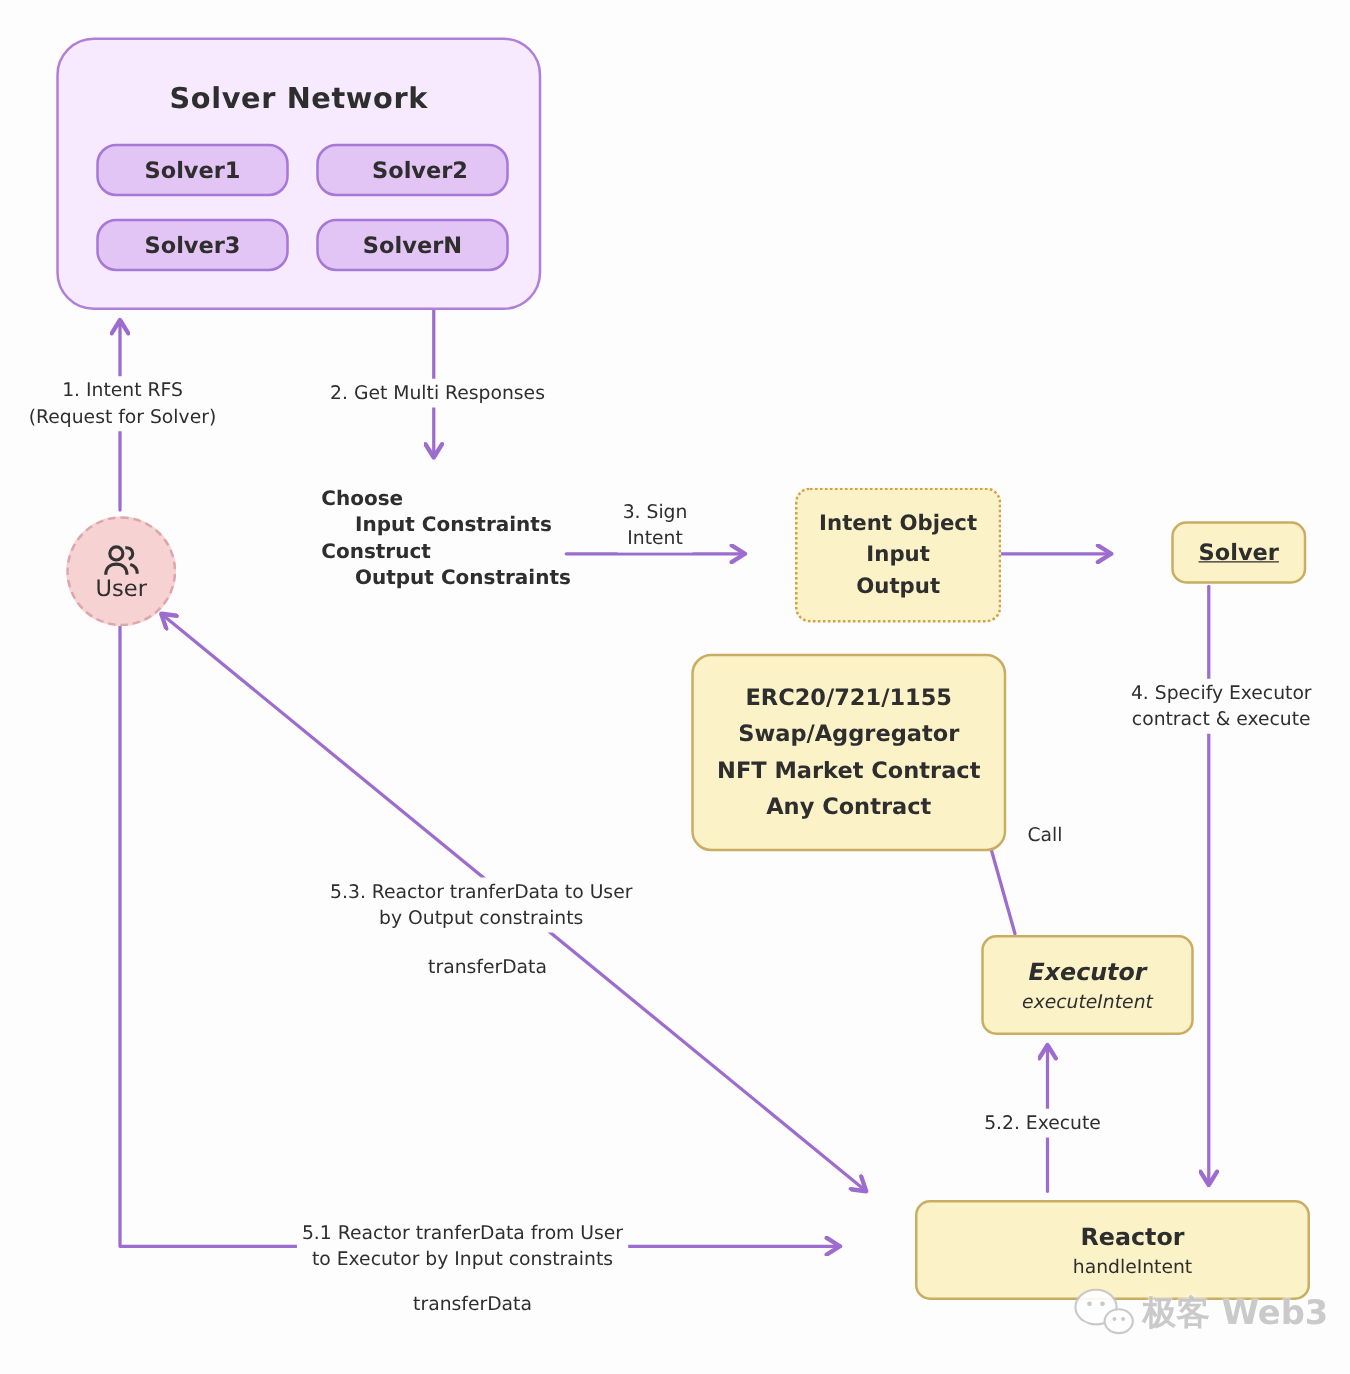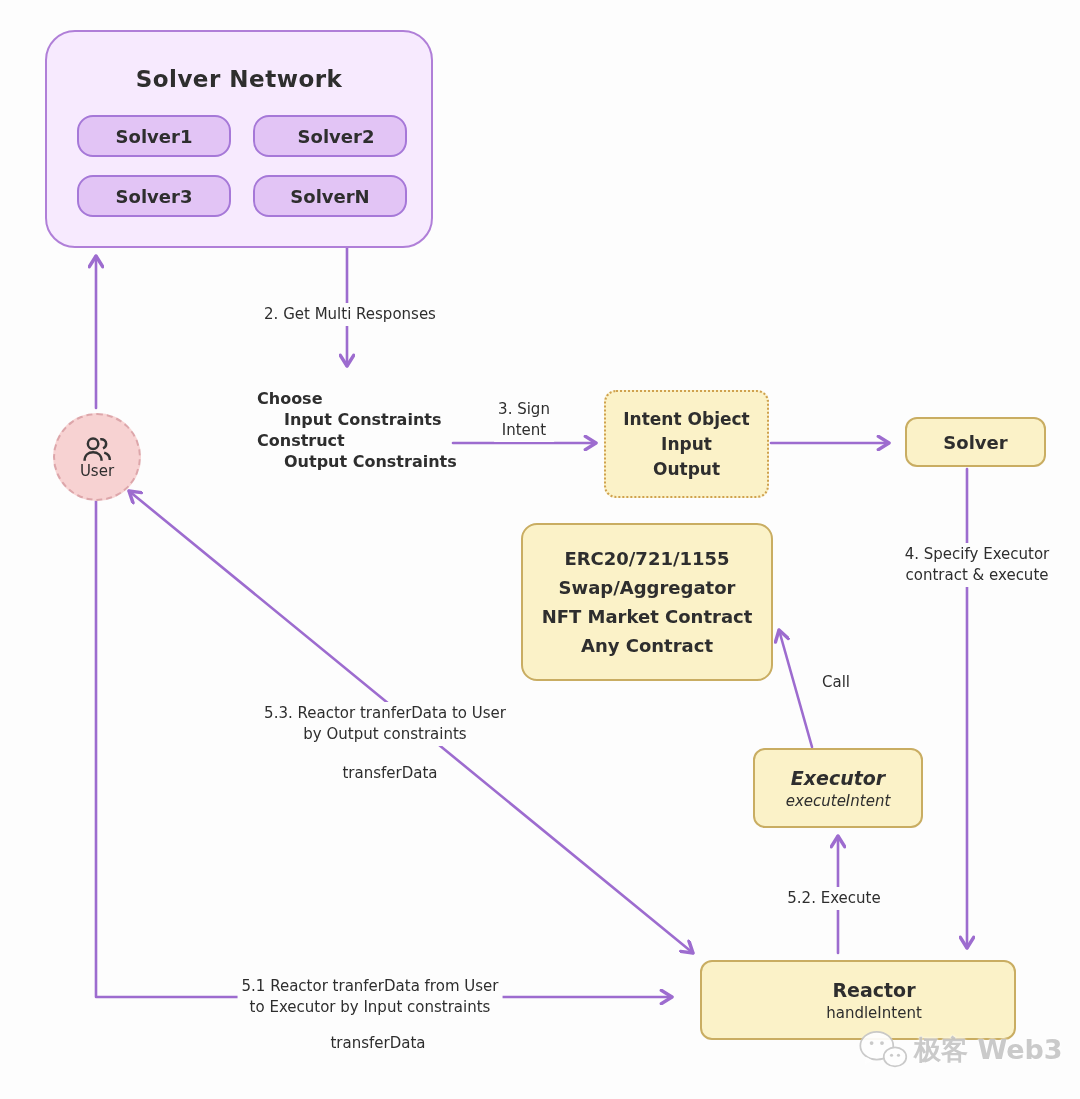--- a/index.html
+++ b/index.html
@@ -10,37 +10,37 @@
   }
   *{box-sizing:border-box;margin:0;padding:0;}
   html,body{background:#fdfdfd;}
   body{font-family:"DejaVu Sans",sans-serif;color:var(--text);}
   #canvas{position:relative;width:1080px;height:1099px;background:#fdfdfd;overflow:hidden;}
   #arrows{position:absolute;left:0;top:0;width:1080px;height:1099px;pointer-events:none;}
   #arrows path,#arrows polyline{fill:none;stroke:var(--arrow);stroke-width:2.6;stroke-linecap:round;stroke-linejoin:round;}
 
   .box{position:absolute;border-radius:12px;}
   .yellow{background:var(--box_yellow);border:2px solid var(--box_yellow_border);}
-  .center-col{display:flex;flex-direction:column;align-items:center;justify-content:center;text-align:right;}
+  .center-col{display:flex;flex-direction:column;align-items:center;justify-content:center;text-align:right;margin-left:32px;}
 
   .solver-network{left:45px;top:30px;width:388px;height:218px;background:var(--purple_light);
     border:2px solid var(--purple_border);border-radius:30px;}
   .sn-title{position:absolute;left:0;top:34px;width:100%;text-align:center;font-size:23px;font-weight:600;letter-spacing:.5px;}
   .pill{position:absolute;width:154px;height:42px;background:var(--pill);border:2px solid var(--pill_border);
     border-radius:16px;display:flex;align-items:center;justify-content:center;font-size:18px;font-weight:600;}
 
   .user-circle{position:absolute;left:53px;top:413px;width:88px;height:88px;border-radius:50%;
     background:var(--user_fill);border:2px dashed var(--user_border);
     display:flex;flex-direction:column;align-items:center;justify-content:center;}
   .user-circle svg{width:34px;height:30px;stroke:#333;fill:none;stroke-width:1.9;}
-  .user-label{font-size:15px;font-weight:500;margin-top:-2px;}
+  .user-label{font-size:18px;font-weight:500;margin-top:-2px;}
 
   .intent-object{left:604px;top:390px;width:165px;height:108px;background:var(--box_yellow);
     border:2.5px dotted var(--intent_border);border-radius:12px;font-size:17px;font-weight:600;line-height:25px;}
-  .solver-node{left:905px;top:417px;width:141px;height:50px;font-size:18px;font-weight:600;}
+  .solver-node{left:905px;top:417px;width:108px;height:50px;font-size:18px;font-weight:600;text-decoration:underline;}
   .contracts{left:521px;top:523px;width:252px;height:158px;font-size:18px;font-weight:600;line-height:29px;border-radius:16px;}
   .executor{left:753px;top:748px;width:170px;height:80px;font-style:italic;}
   .reactor{left:700px;top:960px;width:316px;height:80px;padding-left:32px;}
   .node-title{font-size:19px;font-weight:600;}
   .node-sub{font-size:15px;font-weight:500;margin-top:3px;}
 
   .label{position:absolute;background:#fdfdfd;font-size:15px;font-weight:500;line-height:21px;
     text-align:center;padding:1px 4px;white-space:nowrap;}
   .label.ctr{transform:translateX(-50%);}
   .label.left{text-align:left;background:transparent;font-weight:bold;}
@@ -113,41 +113,45 @@
   <div class="box yellow executor center-col">
     <div class="node-title">Executor</div>
     <div class="node-sub">executeIntent</div>
   </div>
 
   <div class="box yellow reactor center-col">
     <div class="node-title">Reactor</div>
     <div class="node-sub">handleIntent</div>
   </div>
 
+  <div class="label ctr" style="left:98px;top:301px;">
+    <div>1. Intent RFS</div>
+    <div>(Request for Solver)</div>
+  </div>
 
   <div class="label ctr" style="left:350px;top:303px;">2. Get Multi Responses</div>
 
   <div class="label left" style="left:253px;top:387px;font-size:16px;">
     <div>Choose</div>
     <div class="ind">Input Constraints</div>
     <div>Construct</div>
     <div class="ind">Output Constraints</div>
   </div>
 
   <div class="label ctr" style="left:524px;top:398px;">
     <div>3. Sign</div>
     <div>Intent</div>
   </div>
 
   <div class="label ctr" style="left:977px;top:543px;">
     <div>4. Specify Executor</div>
     <div>contract &amp; execute</div>
   </div>
 
-  <div class="label" style="left:818px;top:657px;margin-top:14px;">Call</div>
+  <div class="label" style="left:818px;top:657px;">Call</div>
 
   <div class="label ctr" style="left:834px;top:887px;">5.2. Execute</div>
 
   <div class="label ctr" style="left:385px;top:702px;">
     <div>5.3. Reactor tranferData to User</div>
     <div>by Output constraints</div>
   </div>
   <div class="label ctr" style="left:390px;top:762px;">transferData</div>
 
   <div class="label ctr" style="left:370px;top:975px;">

